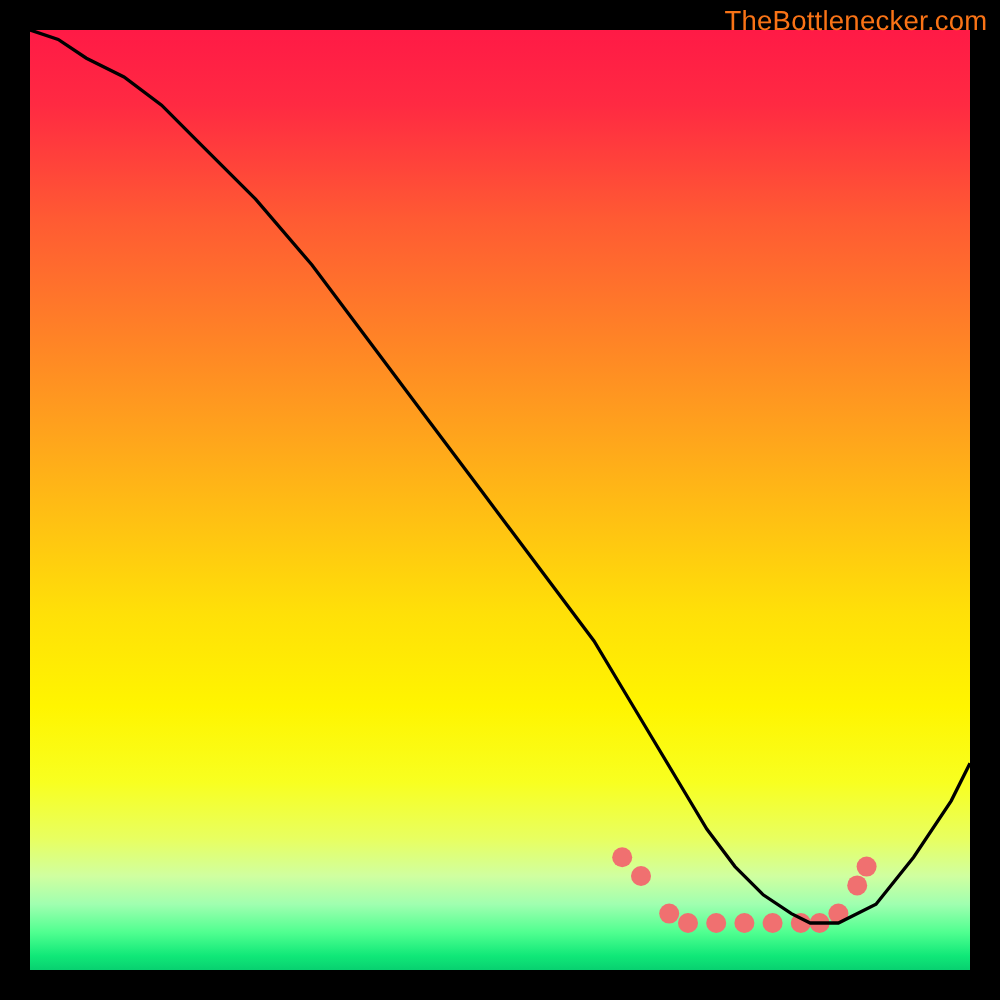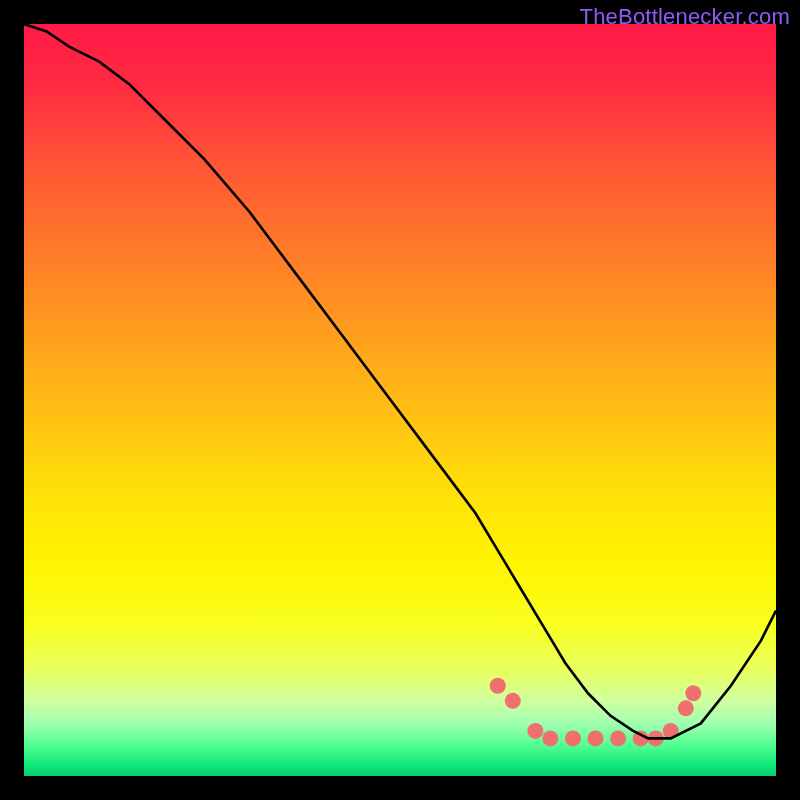--- a/index.html
+++ b/index.html
@@ -40,21 +40,21 @@
     top: 0;
     width: 100%;
     height: 100%;
   }
   .watermark {
     position: absolute;
     top: 4px;
     right: 10px;
     font-size: 22px;
     font-weight: 500;
-    color: #8b5cf6;
+    color: #f97316;
     letter-spacing: 0.2px;
   }
 </style>
 </head>
 <body>
 
 <div class="frame">
   <div class="plot">
     <svg class="gradient" viewBox="0 0 100 100" preserveAspectRatio="none">
       <defs>

